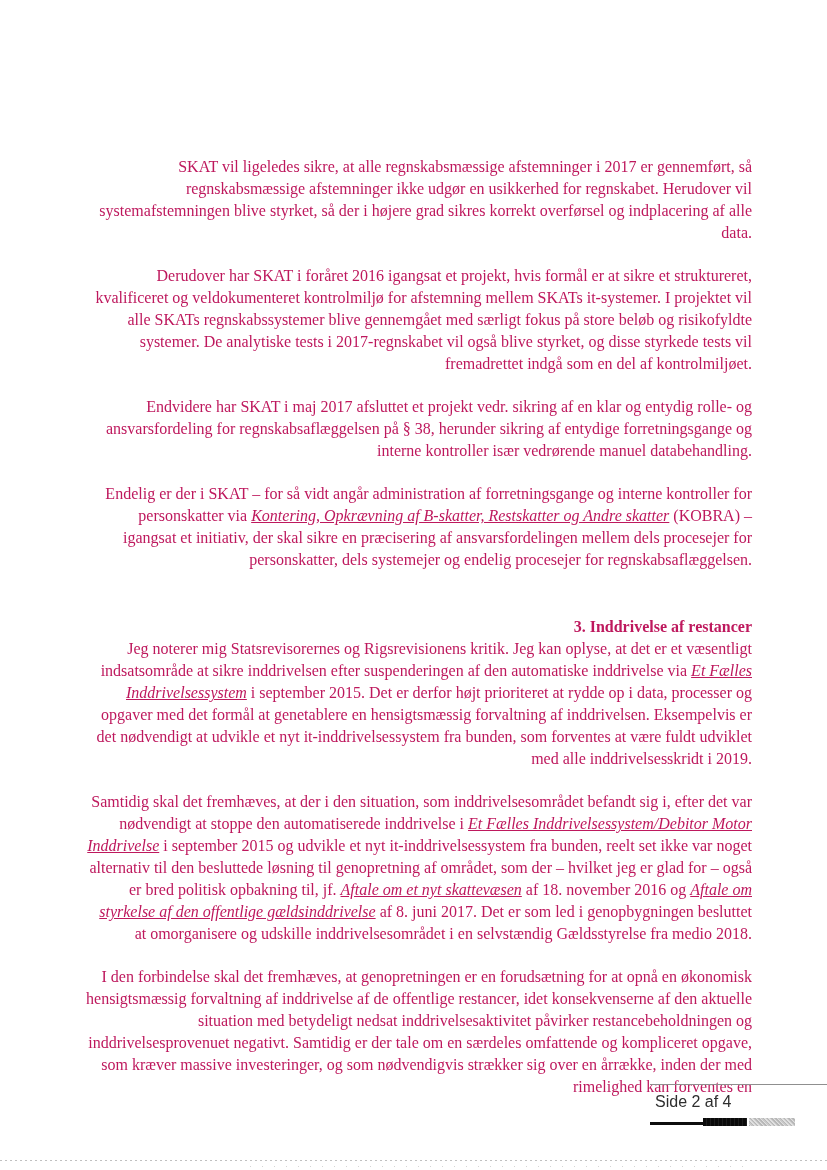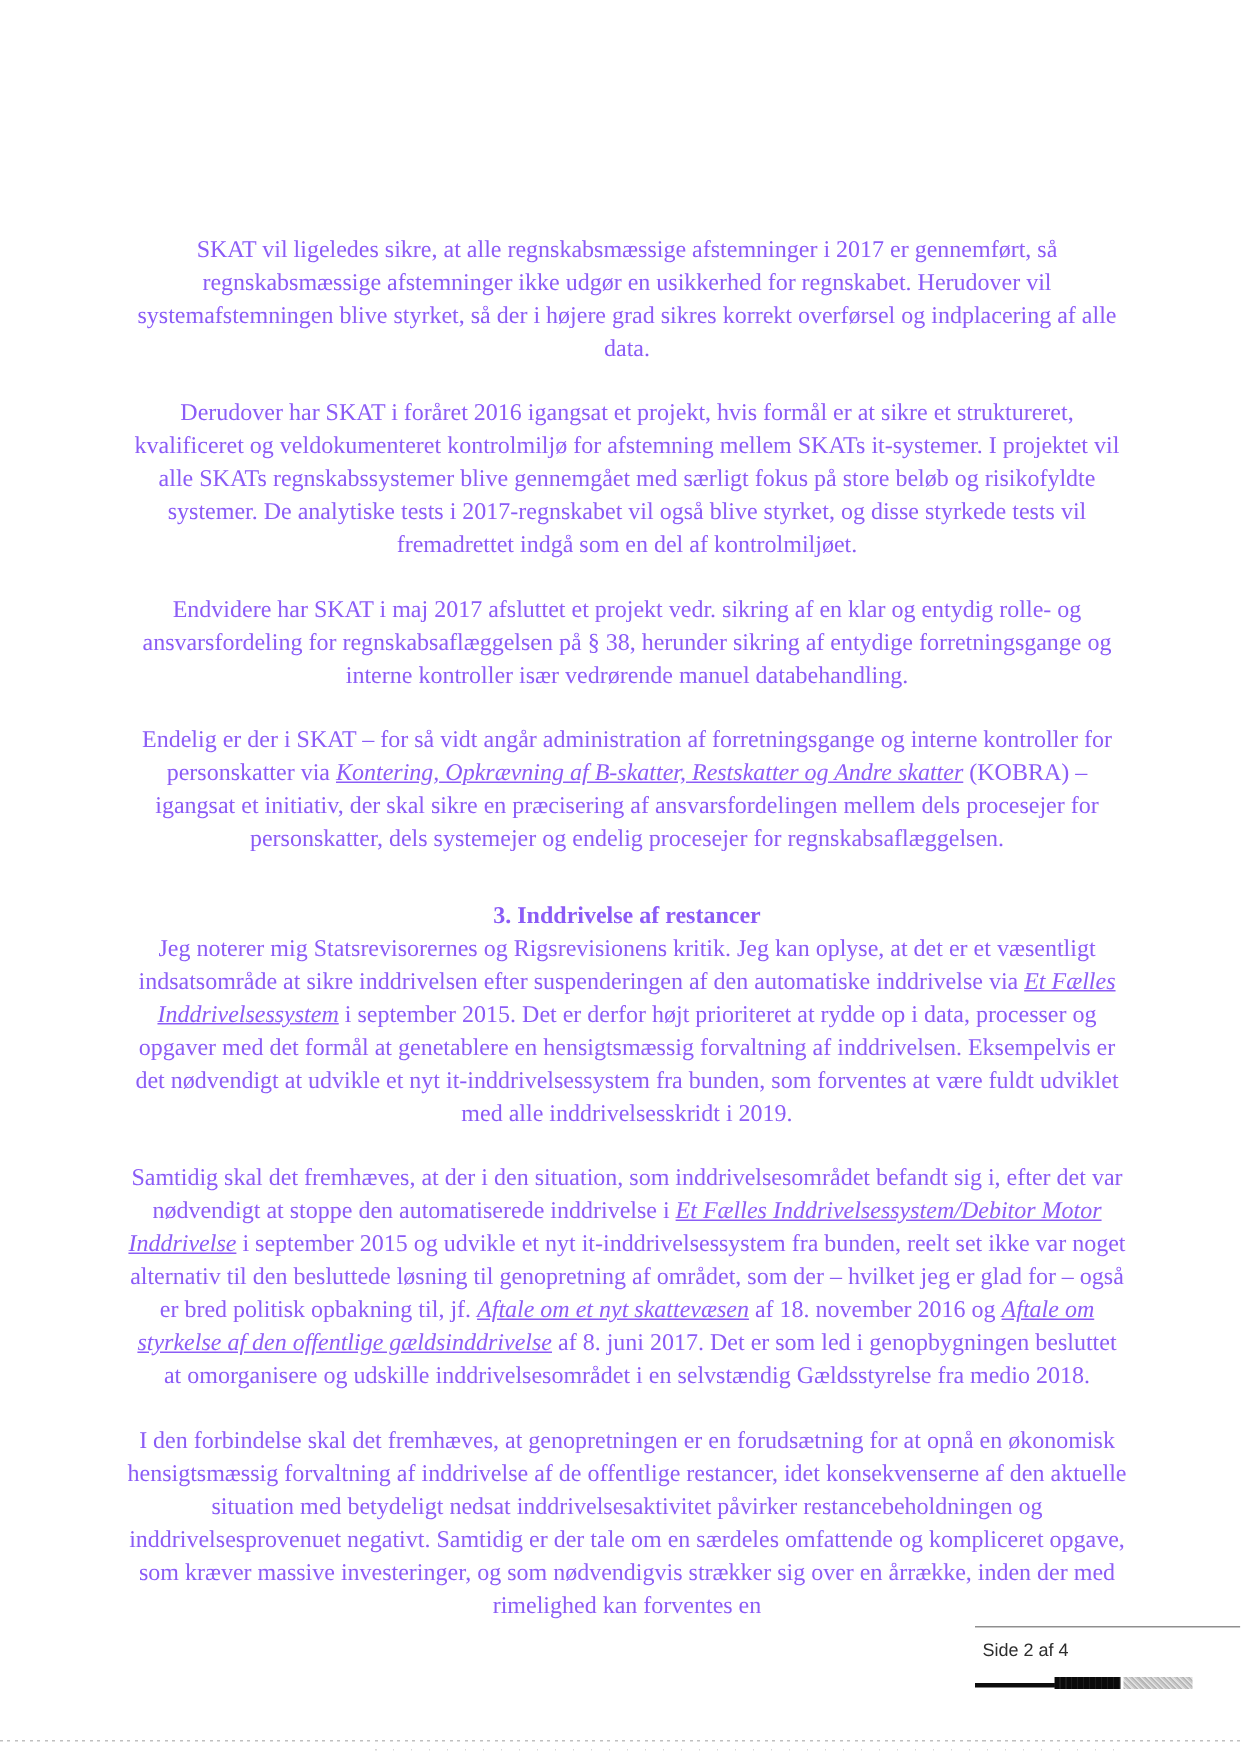--- a/index.html
+++ b/index.html
@@ -13,30 +13,30 @@
     height: 1170px;
     background: #ffffff;
     overflow: hidden;
     font-family: "Liberation Serif", "DejaVu Serif", serif;
   }
   .doc-body {
     position: absolute;
     left: 84px;
     top: 156px;
     width: 668px;
-    color: #8b5cf6;
+    color: #be185d;
     font-size: 16px;
     line-height: 22px;
-    text-align: center;
+    text-align: right;
   }
   .doc-body p.para {
     margin: 0 0 21px 0;
   }
   .doc-body p.heading {
-    margin: 29px 0 0 0;
+    margin: 45px 0 0 0;
     font-weight: bold;
   }
   .doc-body .seg-italic {
     font-style: italic;
     text-decoration: underline;
   }
   .doc-body .seg-normal {
     font-style: normal;
   }
   .footer-rule {
@@ -45,21 +45,21 @@
     top: 1084px;
     width: 177px;
     height: 1px;
     background: #8f8f8f;
   }
   .footer-page {
     position: absolute;
     left: 655px;
     top: 1093px;
     font-family: "Liberation Sans", "DejaVu Sans", sans-serif;
-    font-size: 12px;
+    font-size: 16px;
     color: #2e2e2e;
     white-space: nowrap;
   }
   .redaction-bar {
     position: absolute;
     left: 650px;
     top: 1117px;
     width: 145px;
     height: 10px;
   }

